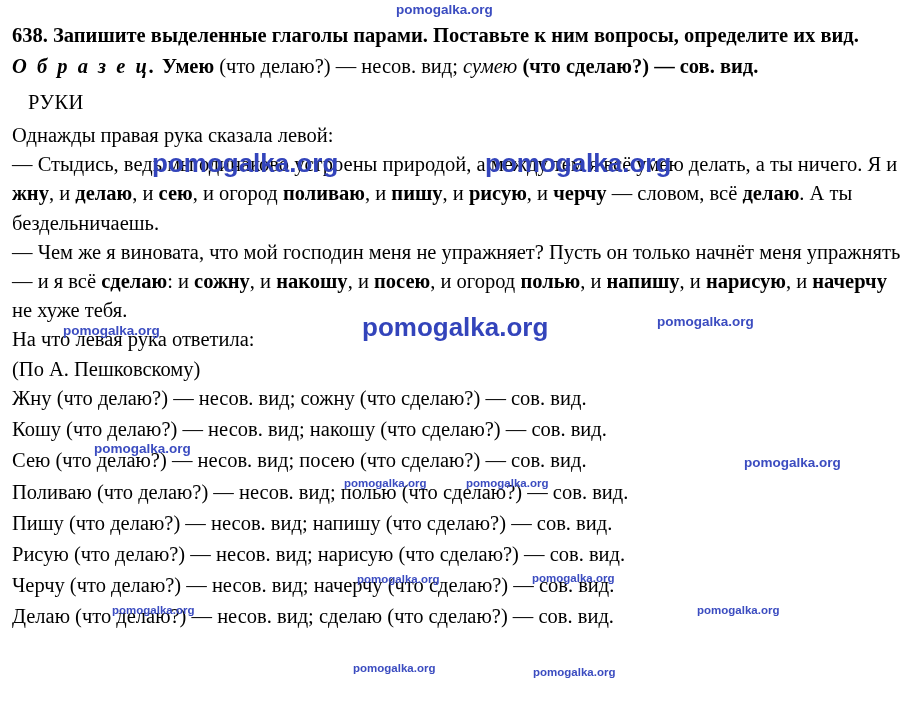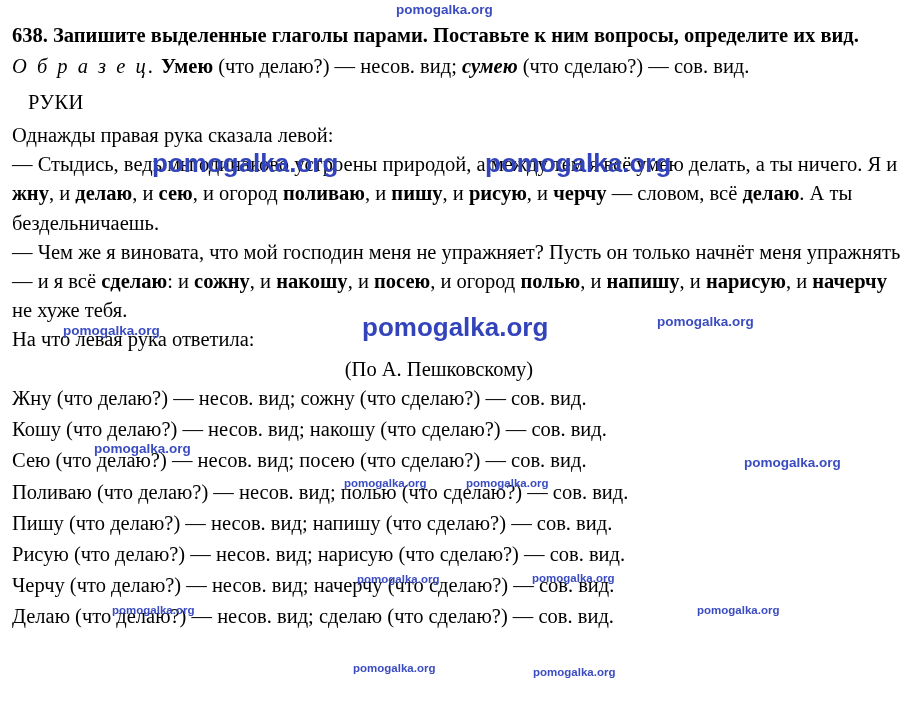--- a/index.html
+++ b/index.html
@@ -33,42 +33,42 @@
     margin: 0 0 4px 0;
   }
   .sample {
     font-size: 20.5px;
     line-height: 1.33;
     margin: 0 0 6px 0;
     font-weight: bold;
   }
   .sample .spaced {
     font-style: italic;
-    font-weight: normal;
+    font-weight: bold;
     letter-spacing: 2.5px;
   }
   .sample .ital {
     font-style: italic;
-    font-weight: bold;
+    font-weight: normal;
   }
   .title-ruki {
     font-size: 20.5px;
     line-height: 1.5;
     margin: 6px 0 0 16px;
     letter-spacing: 0.5px;
   }
   p.body-text {
     font-size: 20.5px;
     line-height: 1.42;
     margin: 0;
   }
   p.body-text b { font-weight: bold; font-family: Liberation Serif, serif; }
   .attribution {
     font-size: 20.5px;
-    text-align: center;
+    text-align: left;
     margin: 4px 36px 2px 0;
   }
   .answers {
     margin-top: 2px;
   }
   .answers .ans-line {
     font-size: 20.5px;
     line-height: 1.52;
     margin: 0;
     white-space: nowrap;
@@ -105,21 +105,21 @@
     <div class="task-head">
       <span>638.</span>
       <span>Запишите выделенные глаголы парами. Поставьте к ним вопросы, определите их вид.</span>
     </div>
 
     <div class="sample">
       <span class="spaced">О б р а з е ц.</span>
       <span>Умею</span>
       <span style="font-weight:normal">(что делаю?) — несов. вид;</span>
       <span class="ital">сумею</span>
-      <span style="font-weight:normal">(что сделаю?) — сов. вид.</span>
+      <span style="font-weight:bold">(что сделаю?) — сов. вид.</span>
     </div>
 
     <div class="title-ruki">РУКИ</div>
 
     <p class="body-text" style="margin-top:4px;">Однажды правая рука сказала левой:</p>
 
     <p class="body-text">— Стыдись, ведь мы одинаково устроены природой, а между тем я всё умею делать, а ты ничего. Я и <b>жну</b>, и <b>делаю</b>, и <b>сею</b>, и огород <b>поливаю</b>, и <b>пишу</b>, и <b>рисую</b>, и <b>черчу</b> — словом, всё <b>делаю</b>. А ты бездельничаешь.</p>
 
     <p class="body-text">— Чем же я виновата, что мой господин меня не упражняет? Пусть он только начнёт меня упражнять — и я всё <b>сделаю</b>: и <b>сожну</b>, и <b>накошу</b>, и <b>посею</b>, и огород <b>полью</b>, и <b>напишу</b>, и <b>нарисую</b>, и <b>начерчу</b> не хуже тебя.</p>
 

